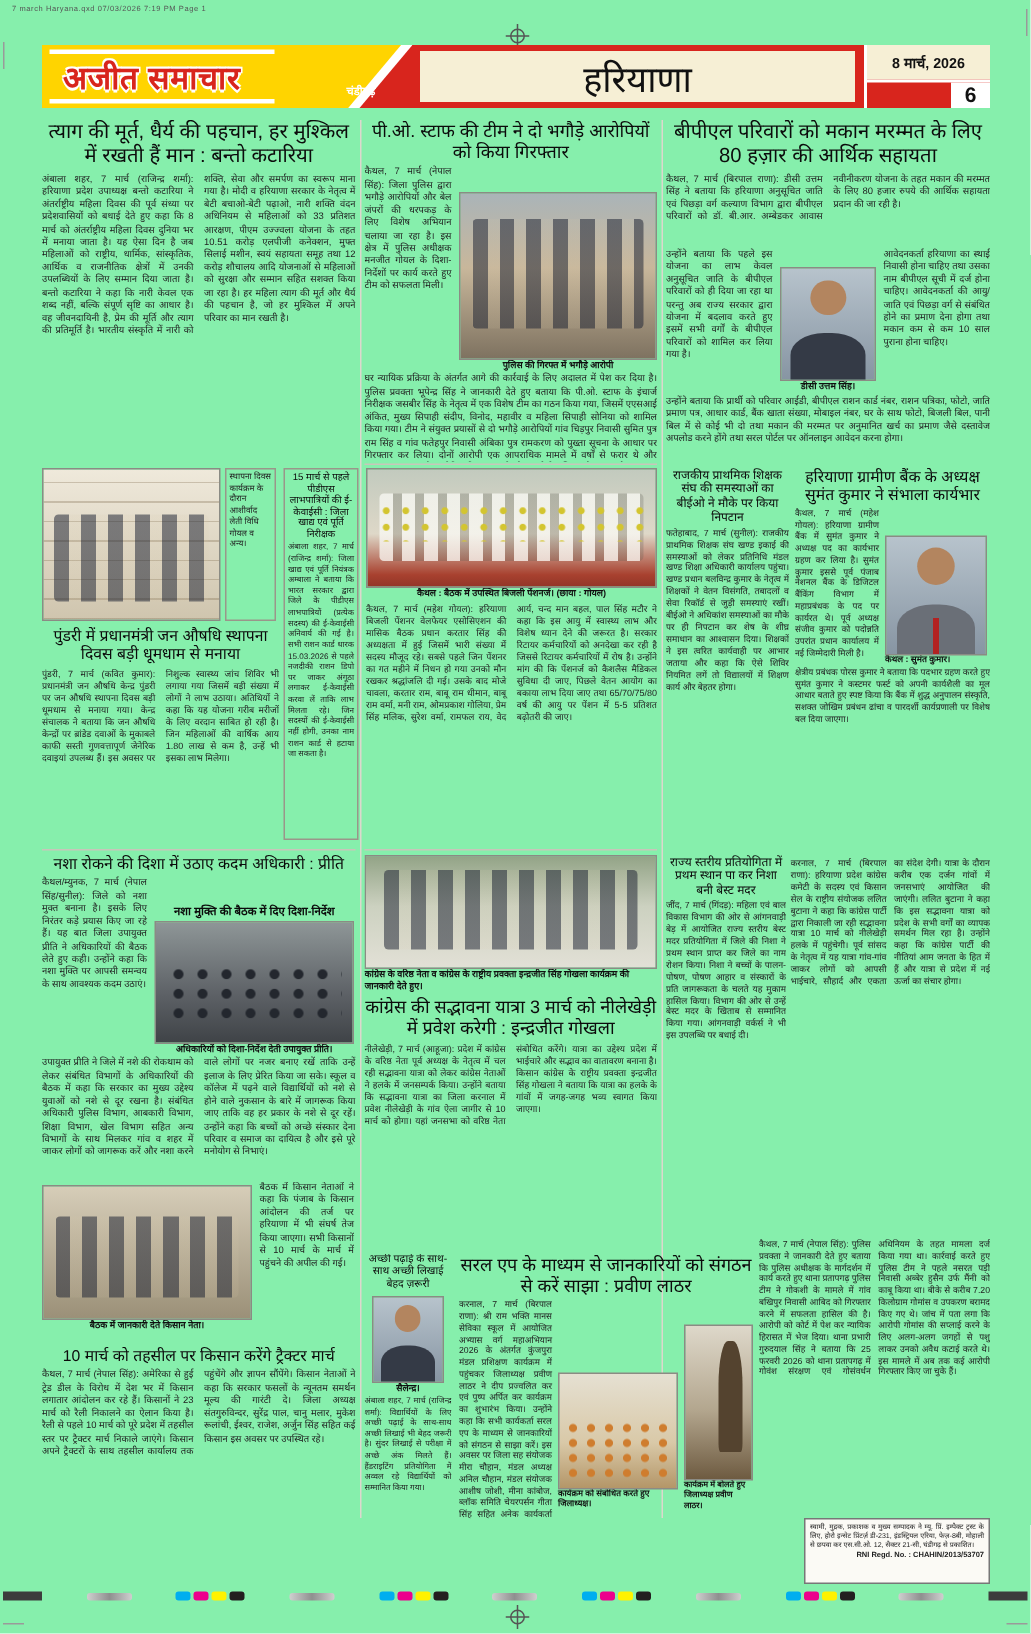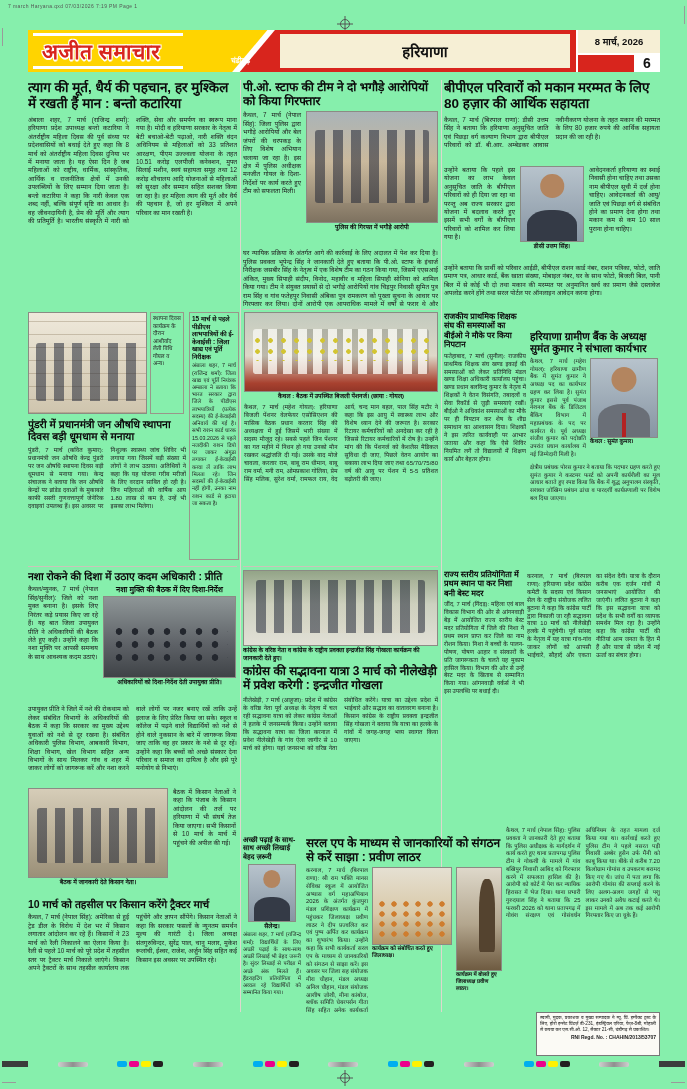--- a/index.html
+++ b/index.html
@@ -1,38 +1,38 @@
 <!DOCTYPE html>
 <html><head>
 <meta charset="utf-8">
 <style>
   *{margin:0;padding:0;box-sizing:border-box;}
   html,body{background:#ffffff;}
   body{font-family:"Liberation Sans","DejaVu Sans",sans-serif;}
   .page{position:relative;width:687px;height:1089px;background:#86efac;overflow:hidden;margin:0;}
   .blk{position:absolute;overflow:hidden;}
-  .hl{font-weight:bold;text-align:left;color:#0b0b0b;line-height:1.18;}
+  .hl{font-weight:normal;text-align:center;color:#0b0b0b;line-height:1.18;}
   .body-txt{font-size:6.3px;line-height:1.34;text-align:justify;color:#1d1d1d;}
   .c2{column-count:2;column-gap:7px;}
   .cap{font-size:6.1px;font-weight:bold;color:#101010;line-height:1.25;}
   .cap-c{text-align:center;}
   .photo{position:relative;border:1px solid #8b8b84;overflow:hidden;}
-  .flexrow{display:flex;gap:5px;align-items:flex-start;}
+  .flexrow{display:flex;gap:5px;align-items:flex-end;}
   
   .mast{position:absolute;left:28px;top:30px;width:632px;height:42px;background:#d8251d;display:flex;}
   .mast-logo-wrap{position:relative;width:252px;height:100%;}
   .mast-slash{position:absolute;inset:0;background:#ffffff;clip-path:polygon(0 0,98% 0,84% 100%,0 100%);}
   .mast-logo{position:absolute;inset:0;background:#ffd400;clip-path:polygon(0 0,95% 0,81% 100%,0 100%);display:flex;align-items:center;}
   .mast-logo .bar{position:absolute;left:5px;width:150px;height:3px;background:#ffffff;}
   .mast-title{font-size:21px;font-weight:bold;color:#d8251d;padding-left:14px;letter-spacing:.5px;
     text-shadow:1px 1px 0 #fff,-1px -1px 0 #fff,1px -1px 0 #fff,-1px 1px 0 #fff,0 2px 0 #fff;}
   .mast-ed{position:absolute;left:203px;bottom:7px;font-size:7.5px;color:#ffffff;font-weight:bold;z-index:3;}
   .mast-center{flex:1;display:flex;align-items:center;}
   .mast-panel{background:#f6efd5;height:34px;margin-right:6px;flex:1;display:flex;align-items:center;justify-content:center;}
-  .mast-section{font-size:15px;font-weight:bold;color:#111;}
+  .mast-section{font-size:24px;font-weight:normal;color:#111;}
   .mast-right{width:84px;border-left:2px solid #ffffff;display:flex;flex-direction:column;}
   .mast-date{flex:1;background:#f6efd5;font-size:9.5px;font-weight:bold;display:flex;align-items:center;justify-content:center;color:#111;}
   .mast-pgrow{height:19px;display:flex;border-top:2px solid #ffffff;}
   .mast-pgspacer{flex:1;}
   .mast-pg{width:26px;background:#ffffff;font-size:14px;font-weight:bold;text-align:center;color:#111;line-height:17px;}
   
   .slug{position:absolute;left:8px;top:3px;font-size:5px;color:#555;letter-spacing:.4px;}
   .reg{position:absolute;width:16px;height:16px;}
   .vr{position:absolute;width:1px;background:#dcd8cd;}
   .hr{position:absolute;height:1px;background:#c9c5ba;}
@@ -190,21 +190,21 @@
     </div>
     <div class="cap cap-c">कैथल : बैठक में उपस्थित बिजली पेंशनर्ज। (छाया : गोयल)</div>
     <div class="body-txt c2" style="margin-top:3px;height:112px;font-size:6px;">कैथल, 7 मार्च (महेश गोयल): हरियाणा बिजली पेंशनर वेलफेयर एसोसिएशन की मासिक बैठक प्रधान करतार सिंह की अध्यक्षता में हुई जिसमें भारी संख्या में सदस्य मौजूद रहे। सबसे पहले जिन पेंशनर का गत महीने में निधन हो गया उनको मौन रखकर श्रद्धांजलि दी गई। उसके बाद मोजे चावला, करतार राम, बाबू राम धीमान, बाबू राम वर्मा, मनी राम, ओमप्रकाश गोलिया, प्रेम सिंह मलिक, सुरेश वर्मा, रामफल राय, वेद आर्य, चन्द मान बहल, पाल सिंह मटौर ने कहा कि इस आयु में स्वास्थ्य लाभ और विशेष ध्यान देने की जरूरत है। सरकार रिटायर कर्मचारियों को अनदेखा कर रही है जिससे रिटायर कर्मचारियों में रोष है। उन्होंने मांग की कि पेंशनर्ज को कैशलैस मैडिकल सुविधा दी जाए, पिछले वेतन आयोग का बकाया लाभ दिया जाए तथा 65/70/75/80 वर्ष की आयु पर पेंशन में 5-5 प्रतिशत बढ़ोतरी की जाए।</div>
   </div>
 
   <div class="blk" style="left:444px;top:312px;width:82px;height:252px;">
     <div class="hl hl-sm">राजकीय प्राथमिक शिक्षक संघ की समस्याओं का बीईओ ने मौके पर किया निपटान</div>
     <div class="body-txt" style="margin-top:3px;font-size:5.9px;">फतेहाबाद, 7 मार्च (सुनील): राजकीय प्राथमिक शिक्षक संघ खण्ड इकाई की समस्याओं को लेकर प्रतिनिधि मंडल खण्ड शिक्षा अधिकारी कार्यालय पहुंचा। खण्ड प्रधान बलविन्द्र कुमार के नेतृत्व में शिक्षकों ने वेतन विसंगति, तबादलों व सेवा रिकॉर्ड से जुड़ी समस्याएं रखीं। बीईओ ने अधिकांश समस्याओं का मौके पर ही निपटान कर शेष के शीघ्र समाधान का आश्वासन दिया। शिक्षकों ने इस त्वरित कार्यवाही पर आभार जताया और कहा कि ऐसे शिविर नियमित लगें तो विद्यालयों में शिक्षण कार्य और बेहतर होगा।</div>
   </div>
 
-  <div class="blk" style="left:530px;top:330px;width:130px;height:252px;">
+  <div class="blk" style="left:530px;top:312px;width:130px;height:252px;">
     <div class="hl hl-md">हरियाणा ग्रामीण बैंक के अध्यक्ष सुमंत कुमार ने संभाला कार्यभार</div>
     <div class="flexrow" style="margin-top:3px;gap:4px;">
       <div class="body-txt t-sm" style="width:56px;height:104px;">कैथल, 7 मार्च (महेश गोयल): हरियाणा ग्रामीण बैंक में सुमंत कुमार ने अध्यक्ष पद का कार्यभार ग्रहण कर लिया है। सुमंत कुमार इससे पूर्व पंजाब नेशनल बैंक के डिजिटल बैंकिंग विभाग में महाप्रबंधक के पद पर कार्यरत थे। पूर्व अध्यक्ष संजीव कुमार को पदोन्नति उपरांत प्रधान कार्यालय में नई जिम्मेदारी मिली है।</div>
       <div style="width:68px;">
         <div class="photo ph-portrait" style="width:68px;height:80px;">
           <div class="head"></div>
           <div class="torso grey"></div>
           <div class="tie"></div>
         </div>
         <div class="cap" style="font-size:5.8px;">कैथल : सुमंत कुमार।</div>

